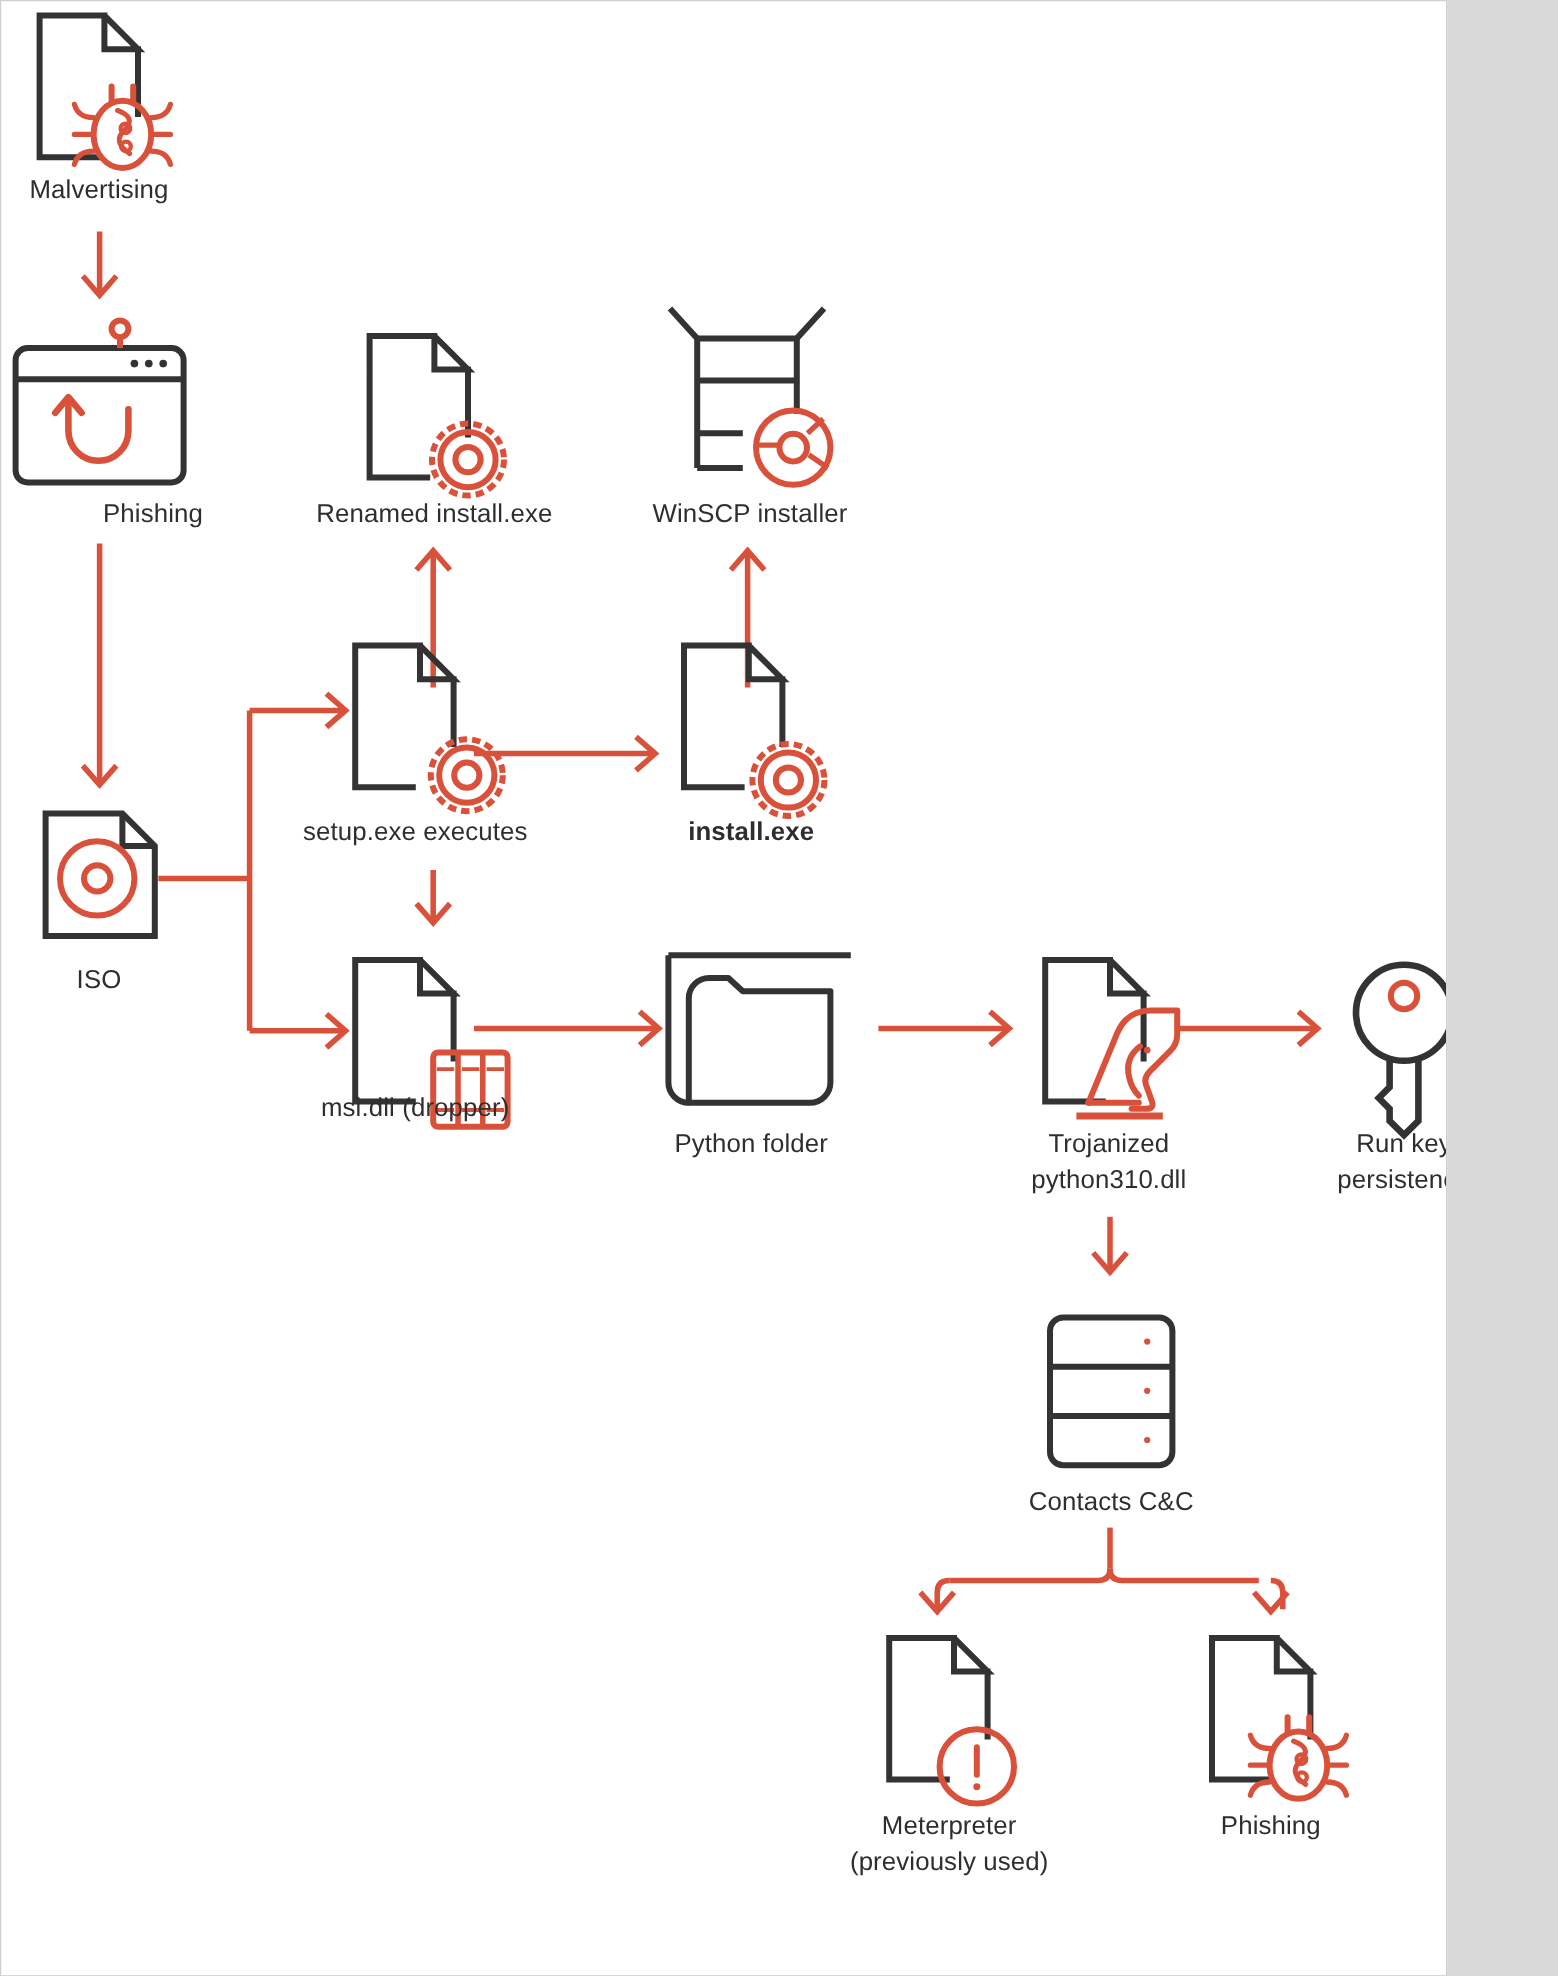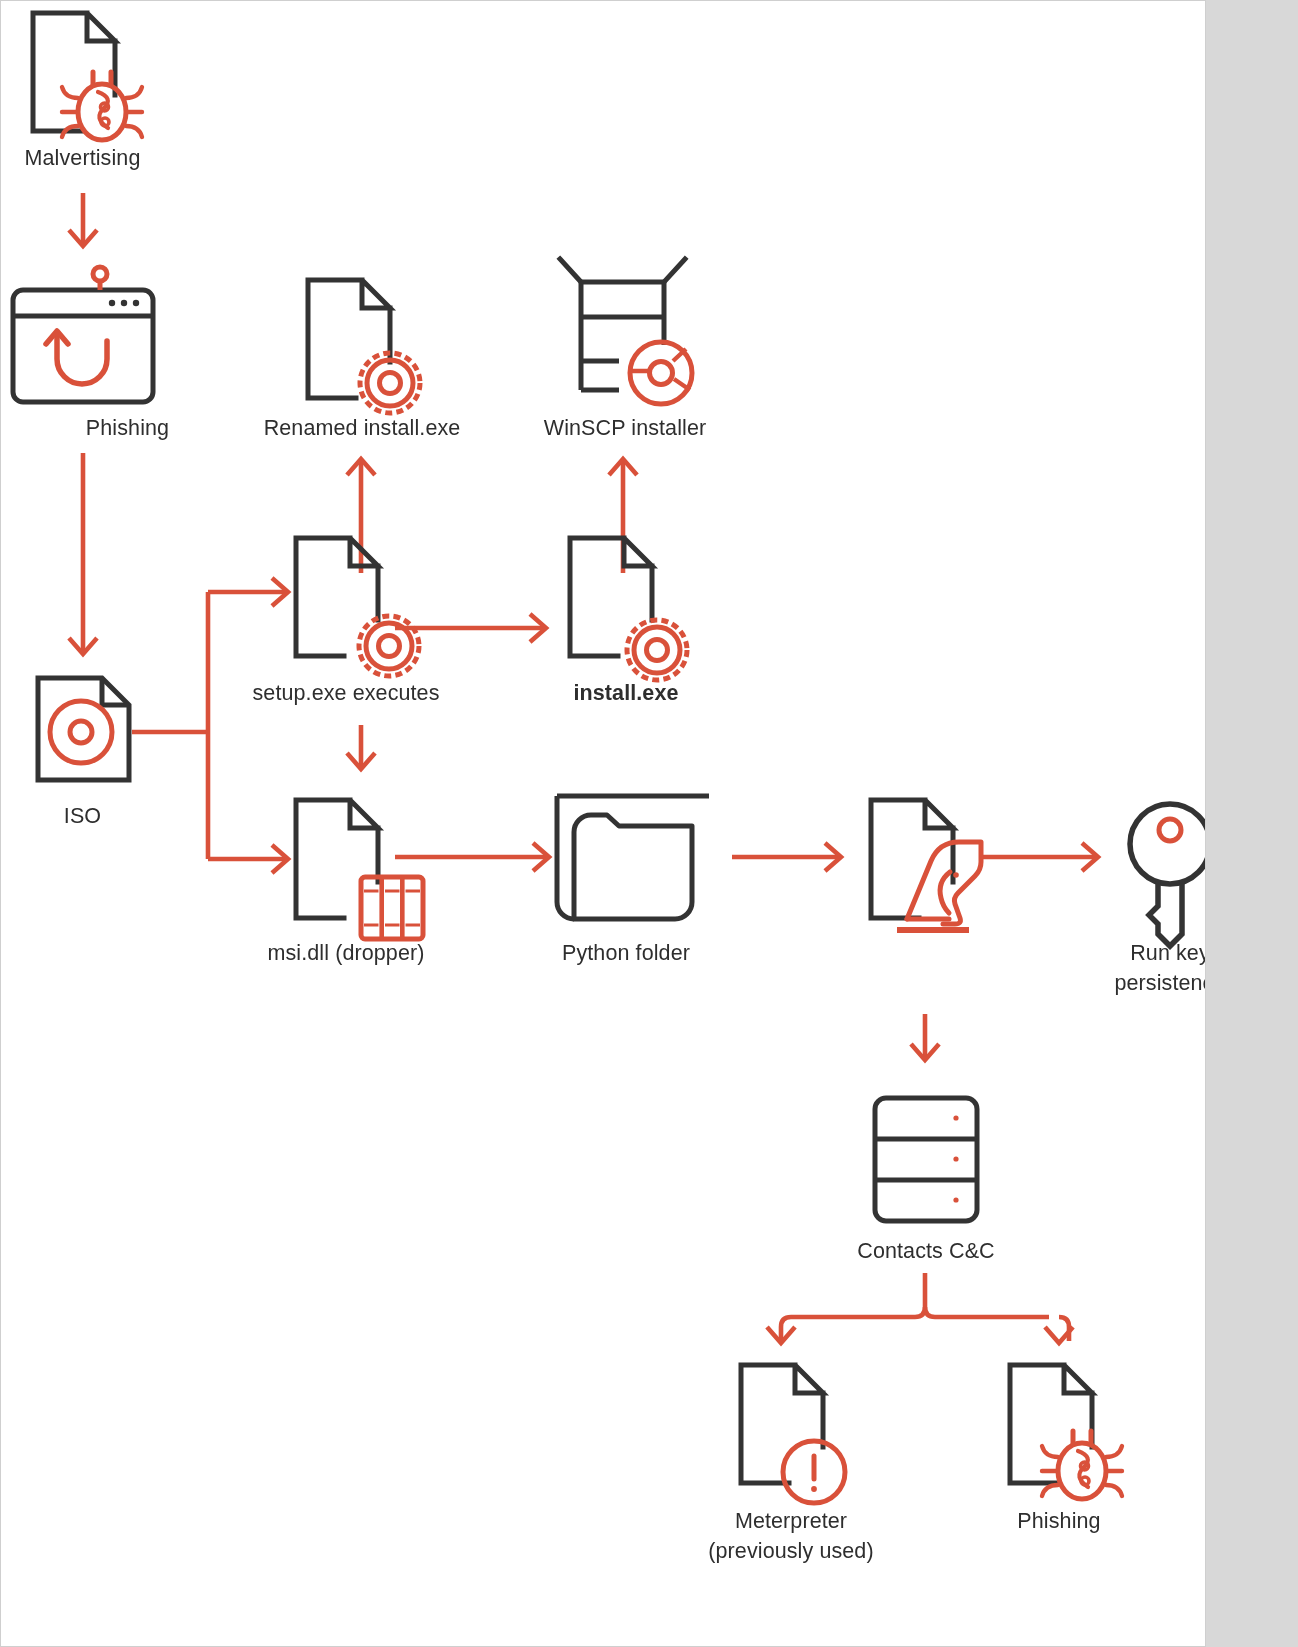--- a/index.html
+++ b/index.html
@@ -272,24 +272,26 @@
   <div class="nodelabel" style="left:0px;top:800px;width:163px;">ISO</div>
 
   <div class="nodelabel" style="left:211px;top:412px;width:300px;">Renamed install.exe</div>
 
   <div class="nodelabel" style="left:494px;top:412px;width:260px;">WinSCP installer</div>
 
   <div class="nodelabel" style="left:215px;top:677px;width:260px;">setup.exe executes</div>
 
   <div class="nodelabel" style="left:525px;top:677px;width:200px;font-weight:bold;">install.exe</div>
 
-  <div class="nodelabel" style="left:215px;top:937px;width:260px;">msi.dll (dropper)</div>
+  <div class="nodelabel" style="left:215px;top:907px;width:260px;">msi.dll (dropper)</div>
 
   <div class="nodelabel" style="left:515px;top:937px;width:220px;">Python folder</div>
 
+  <div class="nodelabel" style="left:813px;top:937px;width:220px;">Trojanized
+python310.dll</div>
 
   <div class="nodelabel" style="left:1079px;top:937px;width:180px;">Run key
 persistence</div>
 
   <div class="nodelabel" style="left:805px;top:1235px;width:240px;">Contacts C&amp;C</div>
 
   <div class="nodelabel" style="left:660px;top:1505px;width:260px;">Meterpreter
 (previously used)</div>
 
   <div class="nodelabel" style="left:948px;top:1505px;width:220px;">Phishing</div>

